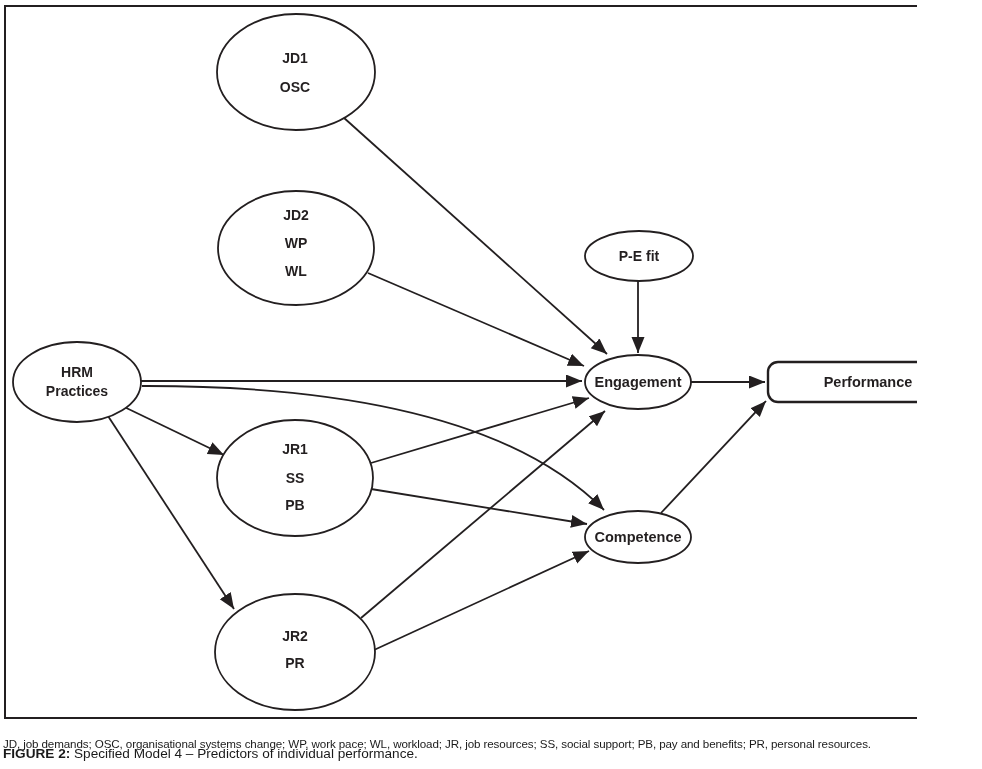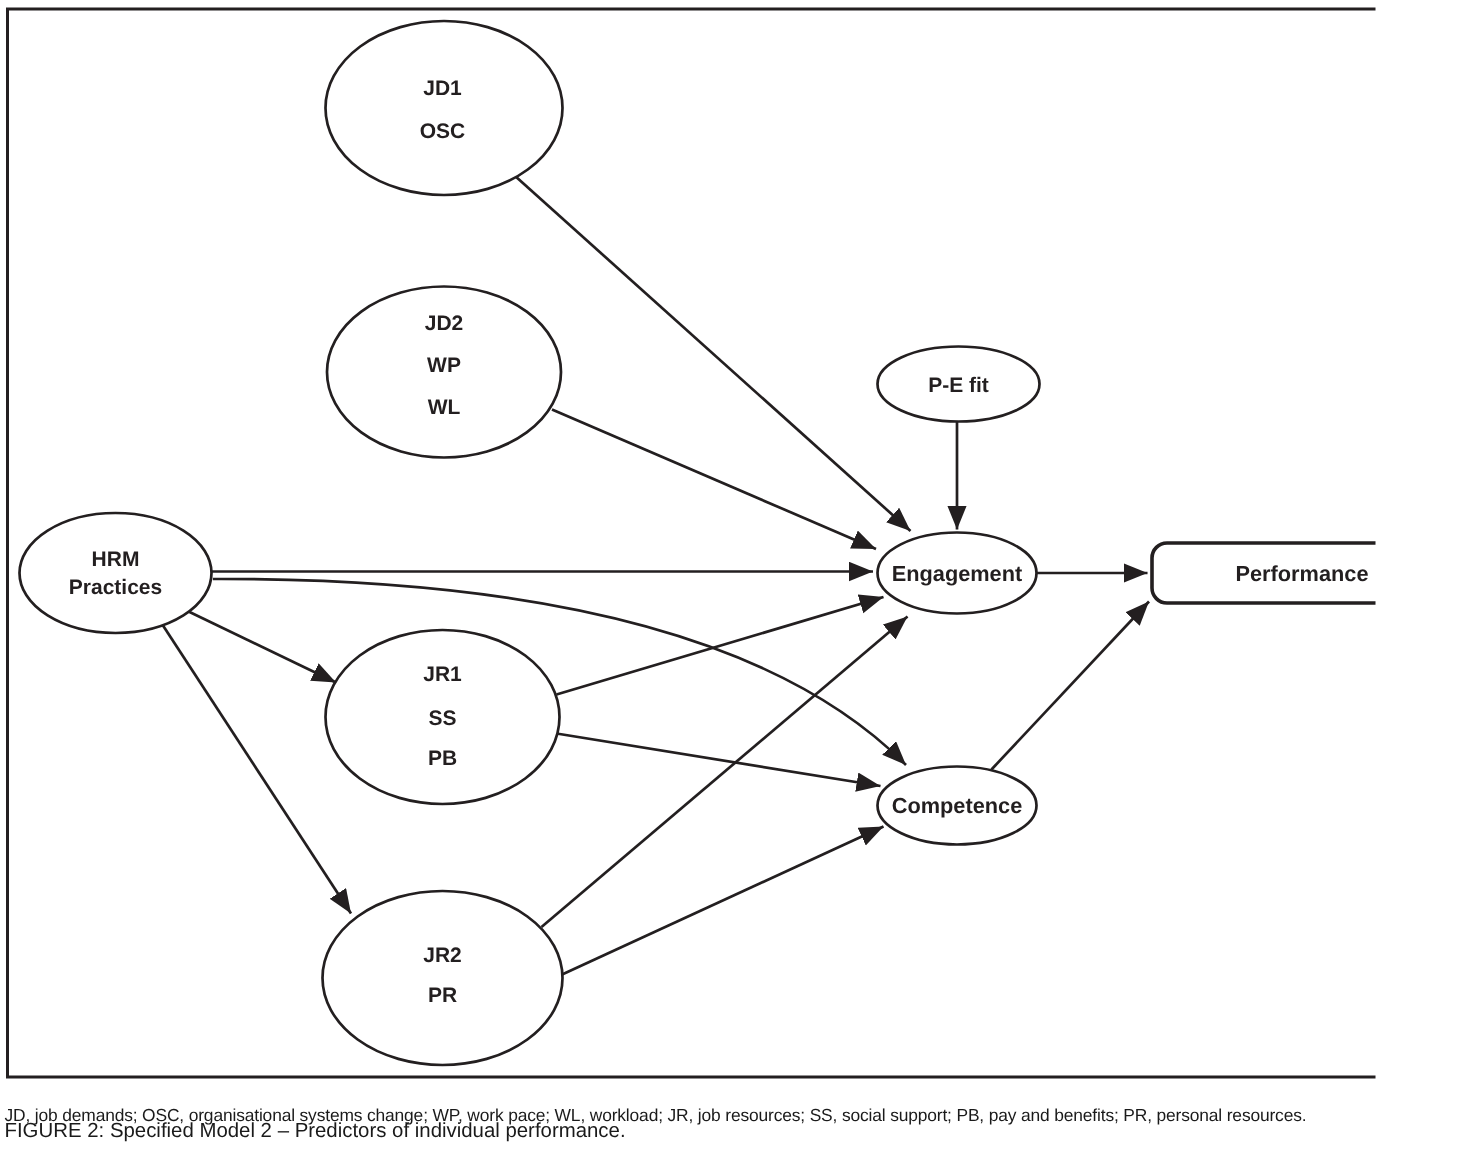--- a/index.html
+++ b/index.html
@@ -48,21 +48,21 @@
   }
   .figure-caption {
     position: absolute;
     left: 3px;
     top: 746px;
     width: 976px;
     font-size: 13.6px;
     color: #1a1a1a;
     white-space: nowrap;
   }
-  .figure-caption .cap-label { font-weight: normal; }
+  .figure-caption .cap-label { font-weight: bold; }
 </style>
 </head>
 <body>
 
 <div class="page">
 
   <svg width="982" height="722" viewBox="0 0 982 722">
     <defs>
       <marker id="ah" markerUnits="userSpaceOnUse" markerWidth="18" markerHeight="14" refX="16" refY="6.5" orient="auto">
         <path d="M0,0 L16,6.5 L0,13 Z" fill="#231f20"></path>
@@ -132,15 +132,15 @@
       <text class="node-label big" x="638" y="542">Competence</text>
     </g>
 
     <g>
       <rect class="shape thick" x="768" y="362" width="199" height="40" rx="10" ry="10"></rect>
       <text class="node-label big" x="868" y="387">Performance</text>
     </g>
   </svg>
 
   <div class="figure-note">JD, job demands; OSC, organisational systems change; WP, work pace; WL, workload; JR, job resources; SS, social support; PB, pay and benefits; PR, personal resources.</div>
-  <div class="figure-caption"><span class="cap-label">FIGURE 2:</span>&nbsp;<span>Specified Model 2 – Predictors of individual performance.</span></div>
+  <div class="figure-caption"><span class="cap-label">FIGURE 2:</span>&nbsp;<span>Specified Model 4 – Predictors of individual performance.</span></div>
 
 </div>
 
 </body></html>

